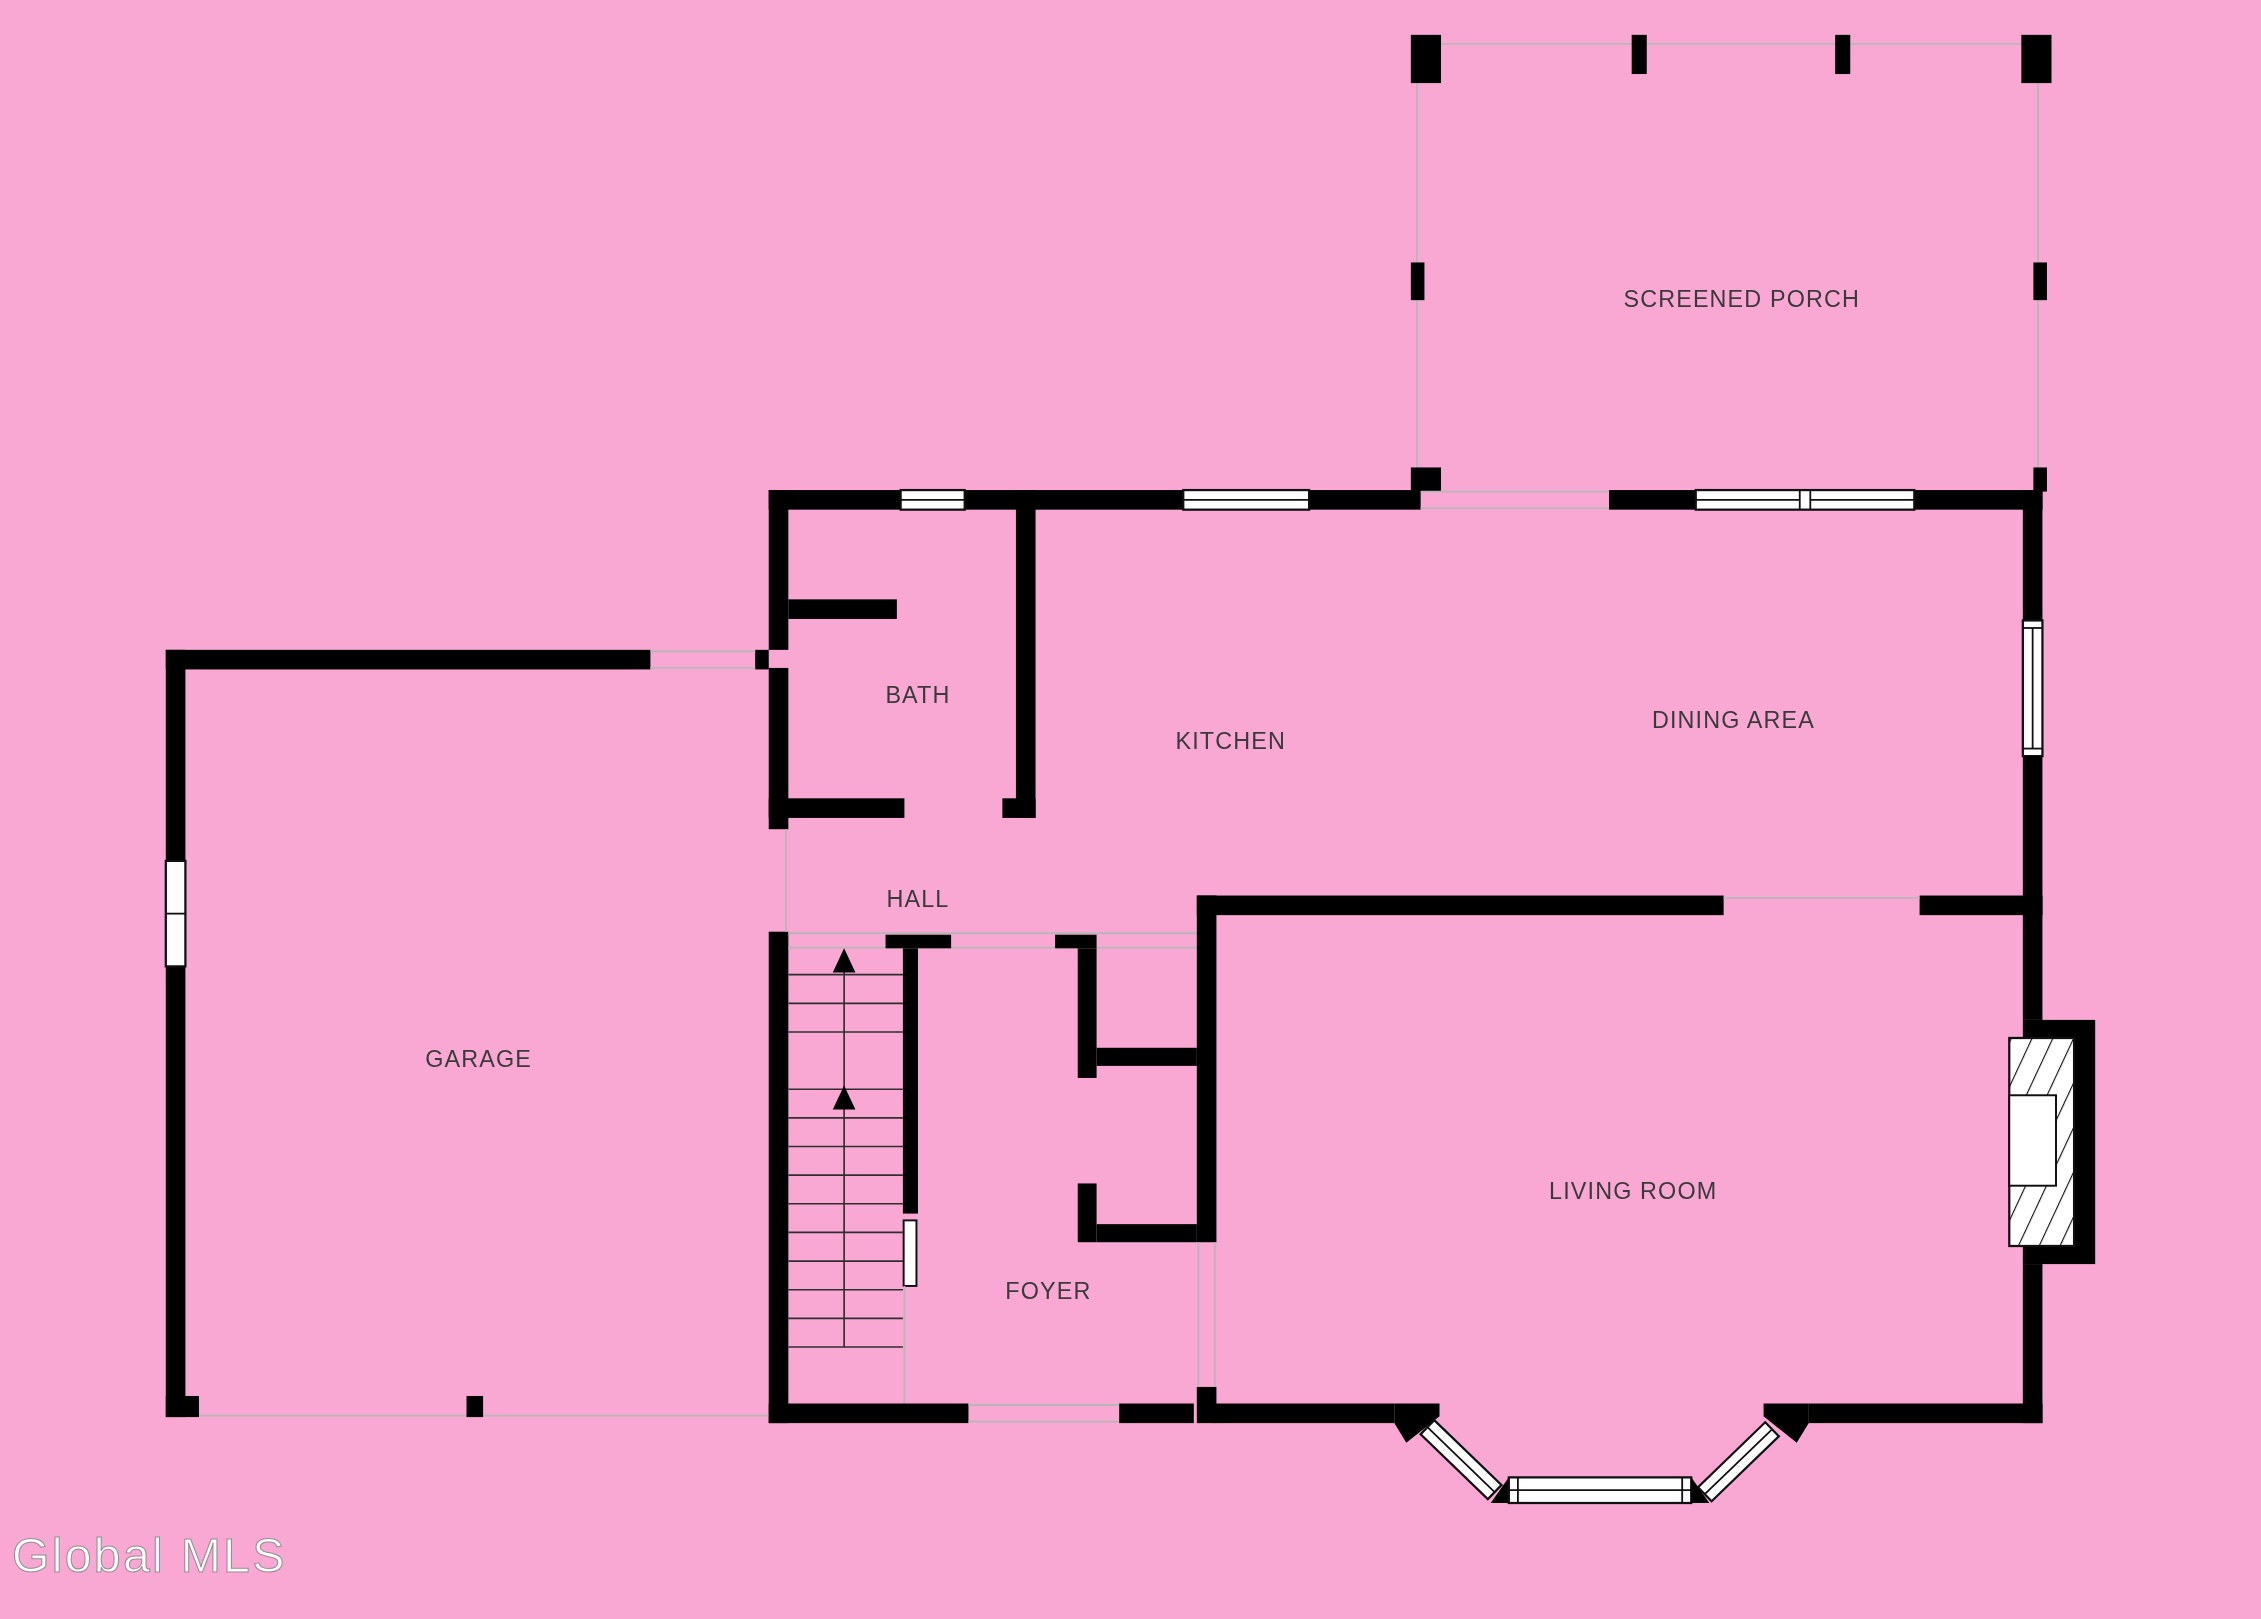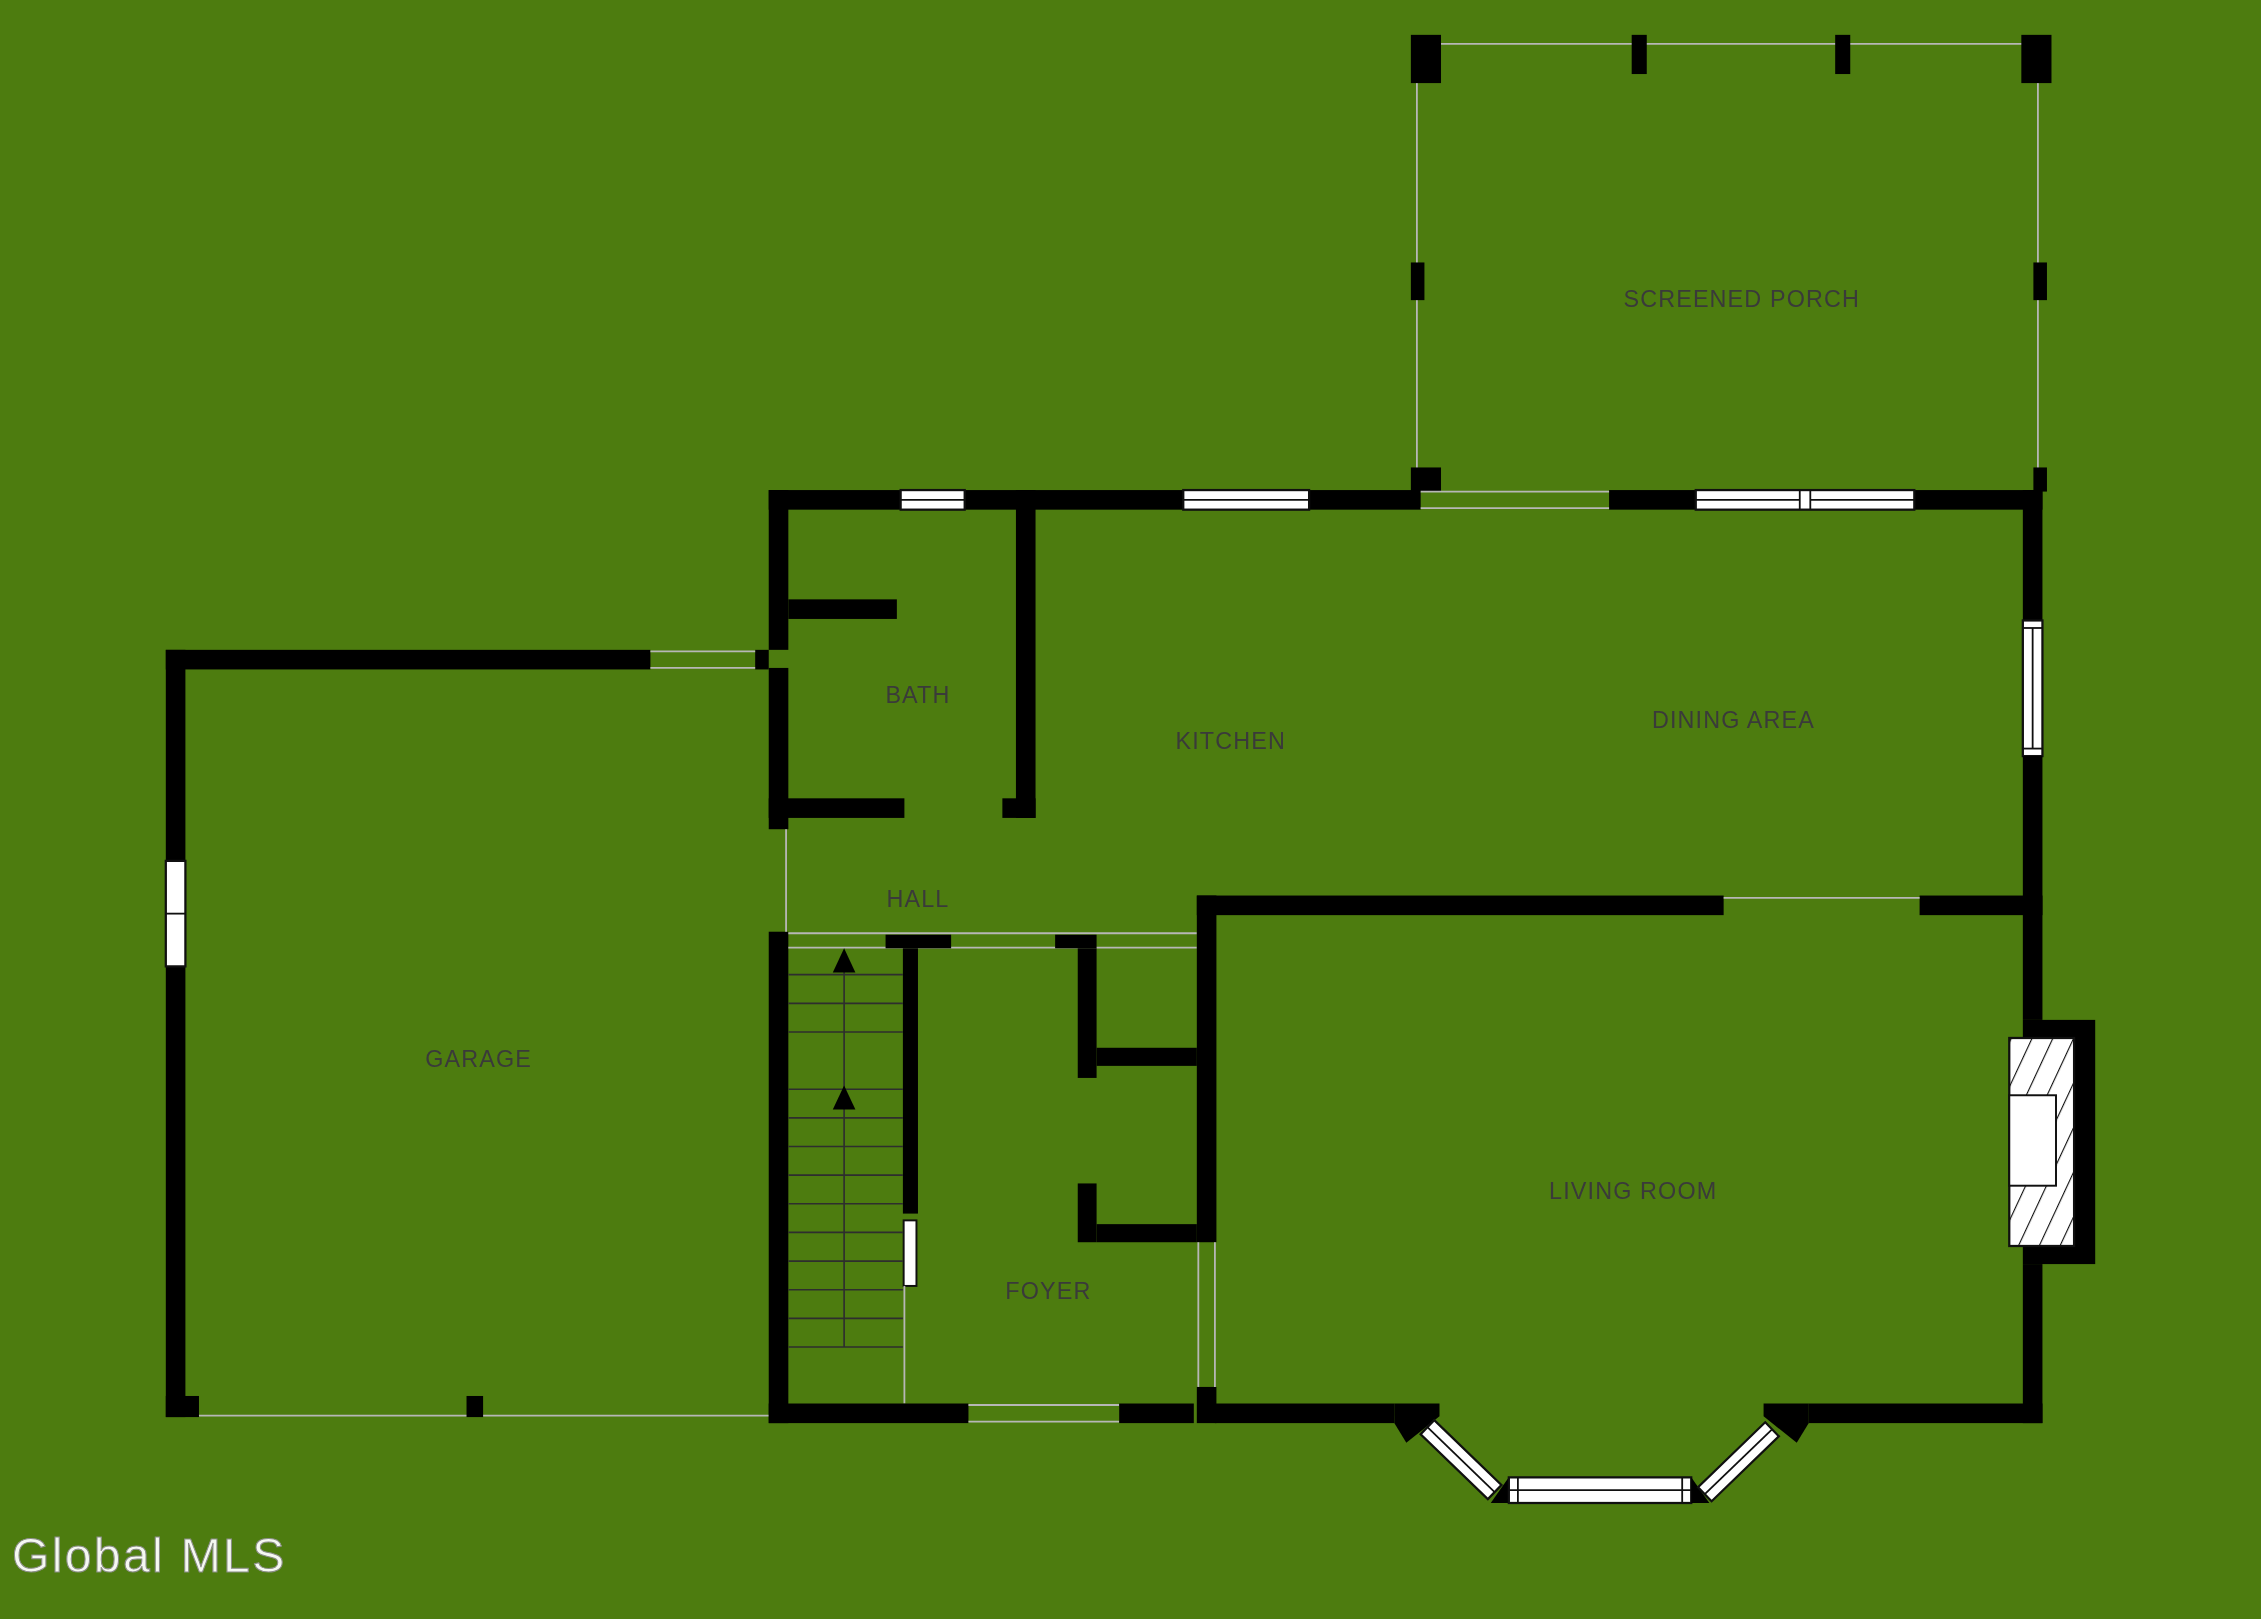--- a/index.html
+++ b/index.html
@@ -1,16 +1,16 @@
 <!DOCTYPE html>
 <html style="font-size:12px"><head>
 <meta charset="utf-8">
 <style>
   html,body{margin:0;padding:0;background:#ffffff;}
-  .page{position:relative;width:2261px;height:1620px;background:#4d7c0f;overflow:hidden;}
+  .page{position:relative;width:2261px;height:1620px;background:#f9a8d4;overflow:hidden;}
   .wall{fill:#000;}
   .post{fill:#000;}
   .thin{stroke:#b7b7b7;stroke-width:2.4;fill:none;}
   .tread{stroke:#2e2e2e;stroke-width:2.2;fill:none;}
   .winframe{fill:#fff;stroke:#101010;stroke-width:3;}
   .winline{stroke:#101010;stroke-width:2.4;fill:none;}
   .doorleaf{fill:#fff;stroke:#101010;stroke-width:2.6;}
   .label{font-family:"Liberation Sans",sans-serif;font-size:31px;fill:#3a3a3a;letter-spacing:1.5px;text-anchor:middle;}
   .watermark{font-family:"Liberation Sans",sans-serif;font-size:64px;font-weight:300;
              fill:#ffffff;stroke:#8f8f8f;stroke-width:1.4px;letter-spacing:3px;opacity:.95;}

